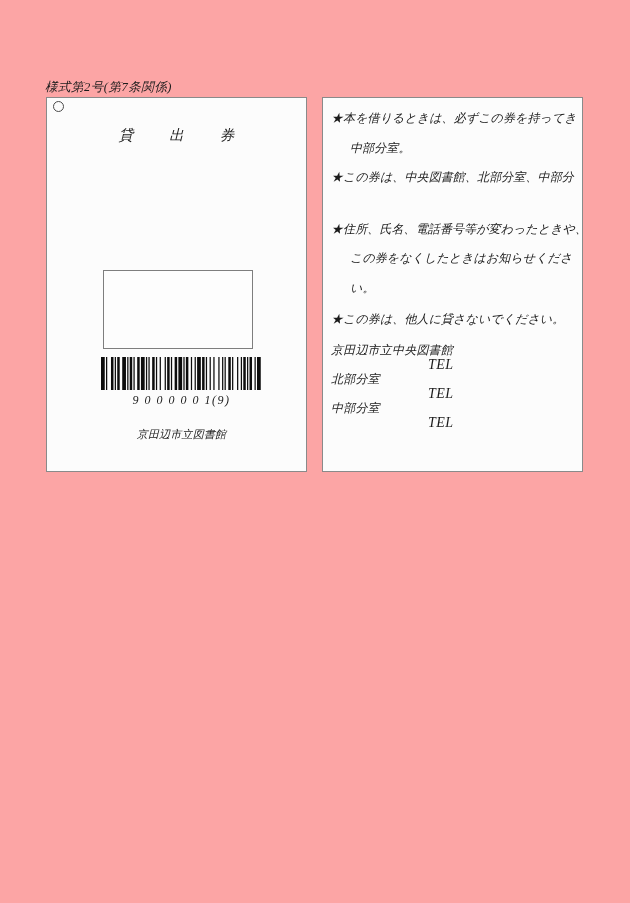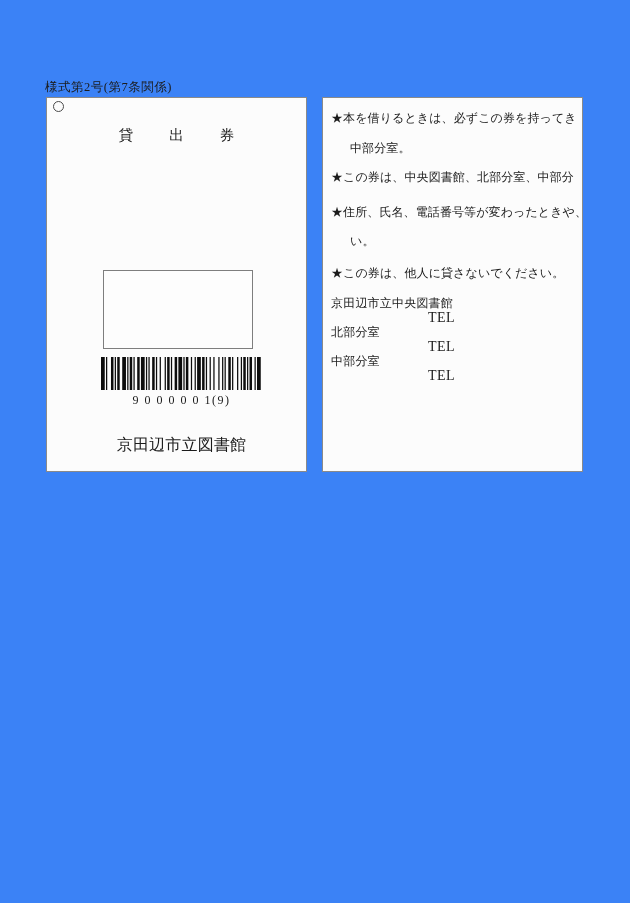--- a/index.html
+++ b/index.html
@@ -5,22 +5,23 @@
   * { margin: 0; padding: 0; box-sizing: border-box; }
   html, body { background: #fcfcfc; }
   body {
     font-family: "Liberation Serif", "DejaVu Serif", serif;
     color: #1b1b1b;
   }
   .page {
     position: relative;
     width: 630px;
     height: 903px;
-    background: #3b82f6;
+    background: #fca5a5;
     overflow: hidden;
+    font-style: italic;
   }
   .form-label {
     position: absolute;
     left: 45px;
     top: 79px;
     font-size: 12.5px;
     letter-spacing: 0.5px;
     white-space: nowrap;
   }
   .card {
@@ -78,39 +79,39 @@
   }
   .barcode rect { fill: #0d0d0d; }
   .barcode-number {
     margin-top: 4px;
     font-size: 12px;
     letter-spacing: 1.5px;
     line-height: 13px;
     white-space: nowrap;
   }
   .library-name {
-    margin-top: 31px;
-    font-size: 16px;
+    margin-top: 21px;
+    font-size: 11px;
     letter-spacing: 0.2px;
     line-height: 13px;
     white-space: nowrap;
   }
 
   
   .notes {
     padding: 6px 6px 0 8px;
   }
   .note-line {
     font-size: 12px;
     line-height: 29.5px;
     letter-spacing: 0.1px;
     white-space: nowrap;
   }
   .note-line.cont { padding-left: 19px; }
-  .note-item-3 { margin-top: 5px; }
+  .note-item-3 { margin-top: 22px; }
   .note-item-4 { margin-top: 2px; }
   .contacts {
     margin-top: 8px;
     padding-left: 8px;
   }
   .contact-name {
     font-size: 12px;
     line-height: 15px;
     letter-spacing: 0.2px;
     white-space: nowrap;
@@ -192,20 +193,21 @@
     <div class="notes">
       <div class="note-item note-item-1">
         <div class="note-line">★本を借りるときは、必ずこの券を持ってき</div>
         <div class="note-line cont">中部分室。</div>
       </div>
       <div class="note-item note-item-2">
         <div class="note-line">★この券は、中央図書館、北部分室、中部分</div>
       </div>
       <div class="note-item note-item-3">
         <div class="note-line">★住所、氏名、電話番号等が変わったときや、</div>
+        <div class="note-line cont">この券をなくしたときはお知らせくださ</div>
         <div class="note-line cont">い。</div>
       </div>
       <div class="note-item note-item-4">
         <div class="note-line">★この券は、他人に貸さないでください。</div>
       </div>
     </div>
     <div class="contacts">
       <div class="contact-name">京田辺市立中央図書館</div>
       <div class="contact-tel">TEL</div>
       <div class="contact-name">北部分室</div>

